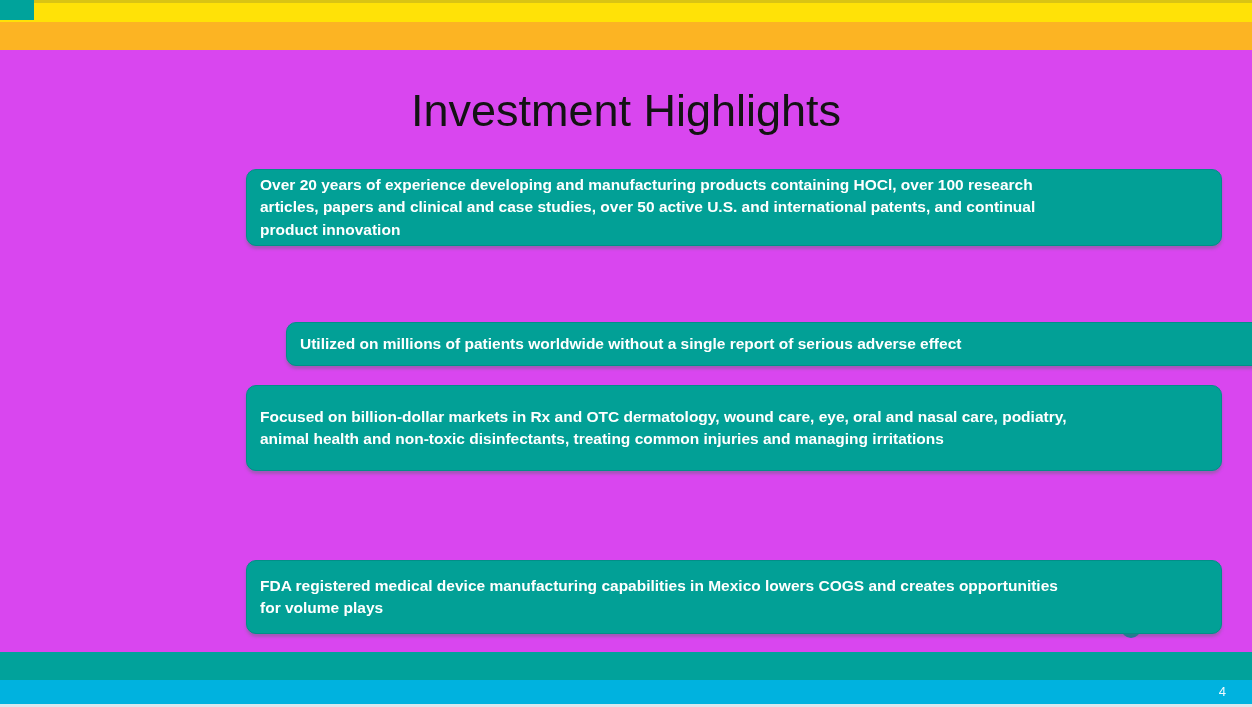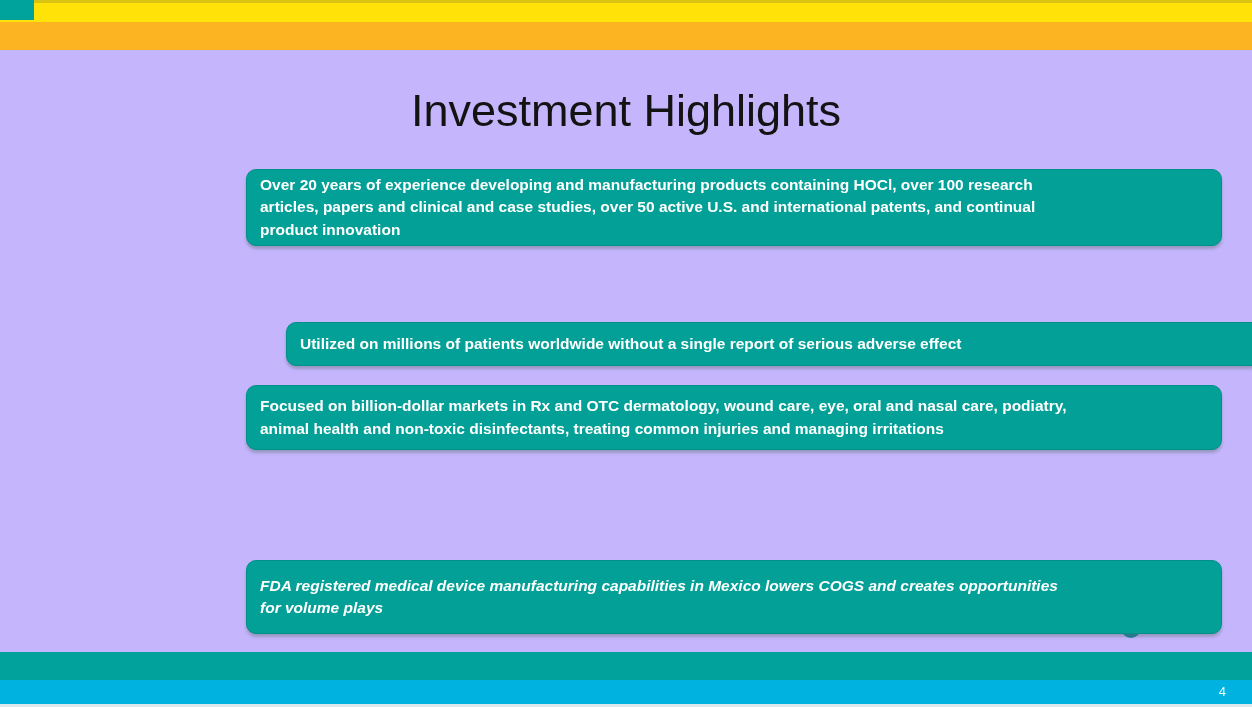--- a/index.html
+++ b/index.html
@@ -1,18 +1,18 @@
 <!DOCTYPE html>
 <html><head>
 <meta charset="utf-8">
 <style>
   html,body{margin:0;padding:0;background:#333;}
   .slide{
     position:relative;width:1252px;height:707px;overflow:hidden;
-    background:#c4b5fd;font-family:"Liberation Sans",sans-serif;
+    background:#d946ef;font-family:"Liberation Sans",sans-serif;
   }
   
   .bar-yellow{position:absolute;left:0;top:0;width:1252px;height:22px;
     background:#ffe207;border-top:3px solid #d9c414;box-sizing:border-box;z-index:2;}
   .accent-chip{position:absolute;left:0;top:0;width:34px;height:20px;background:#00a39b;z-index:3;}
   .bar-orange{position:absolute;left:0;top:22px;width:1252px;height:28px;background:#fcb423;z-index:2;}
   
   .title{position:absolute;left:0;top:86px;width:1252px;text-align:center;
     font-size:45px;font-weight:400;color:#131313;letter-spacing:0;line-height:1.1;}
   
@@ -32,23 +32,23 @@
     position:absolute;left:246px;width:976px;box-sizing:border-box;
     background:#02a096;border:1px solid #028f87;border-radius:10px;
     box-shadow:0 3px 3px rgba(90,110,110,.4);
     display:flex;align-items:center;
     color:#fff;font-weight:700;font-size:15.5px;line-height:22.5px;
     white-space:pre-line;padding:2px 30px 2px 13px;z-index:1;
   }
   .hl-1{top:133px;height:77px;margin-top:36px;}
   .hl-2{top:243px;height:65px;}
   .hl-3{top:322px;height:44px;margin-left:40px;}
-  .hl-4{top:385px;height:65px;}
+  .hl-4{top:385px;height:86px;}
   .hl-5{top:472px;height:69px;}
-  .hl-6{top:560px;height:74px;font-style:italic;}
+  .hl-6{top:560px;height:74px;}
   
   .decor-circle{position:absolute;left:1121px;top:618px;width:20px;height:20px;
     border-radius:50%;background:#0e80a0;z-index:0;}
   
   .bar-footer-teal{position:absolute;left:0;top:652px;width:1252px;height:28px;background:#01a29b;z-index:2;}
   .bar-footer-blue{position:absolute;left:0;top:680px;width:1252px;height:24px;background:#00b2df;z-index:2;}
   .page-number{position:absolute;right:26px;top:0;height:24px;line-height:23px;
     color:#eef9ff;font-size:13px;font-weight:400;}
   .bottom-edge{position:absolute;left:0;top:704px;width:1252px;height:3px;background:#dce8ec;z-index:2;}
 </style>

